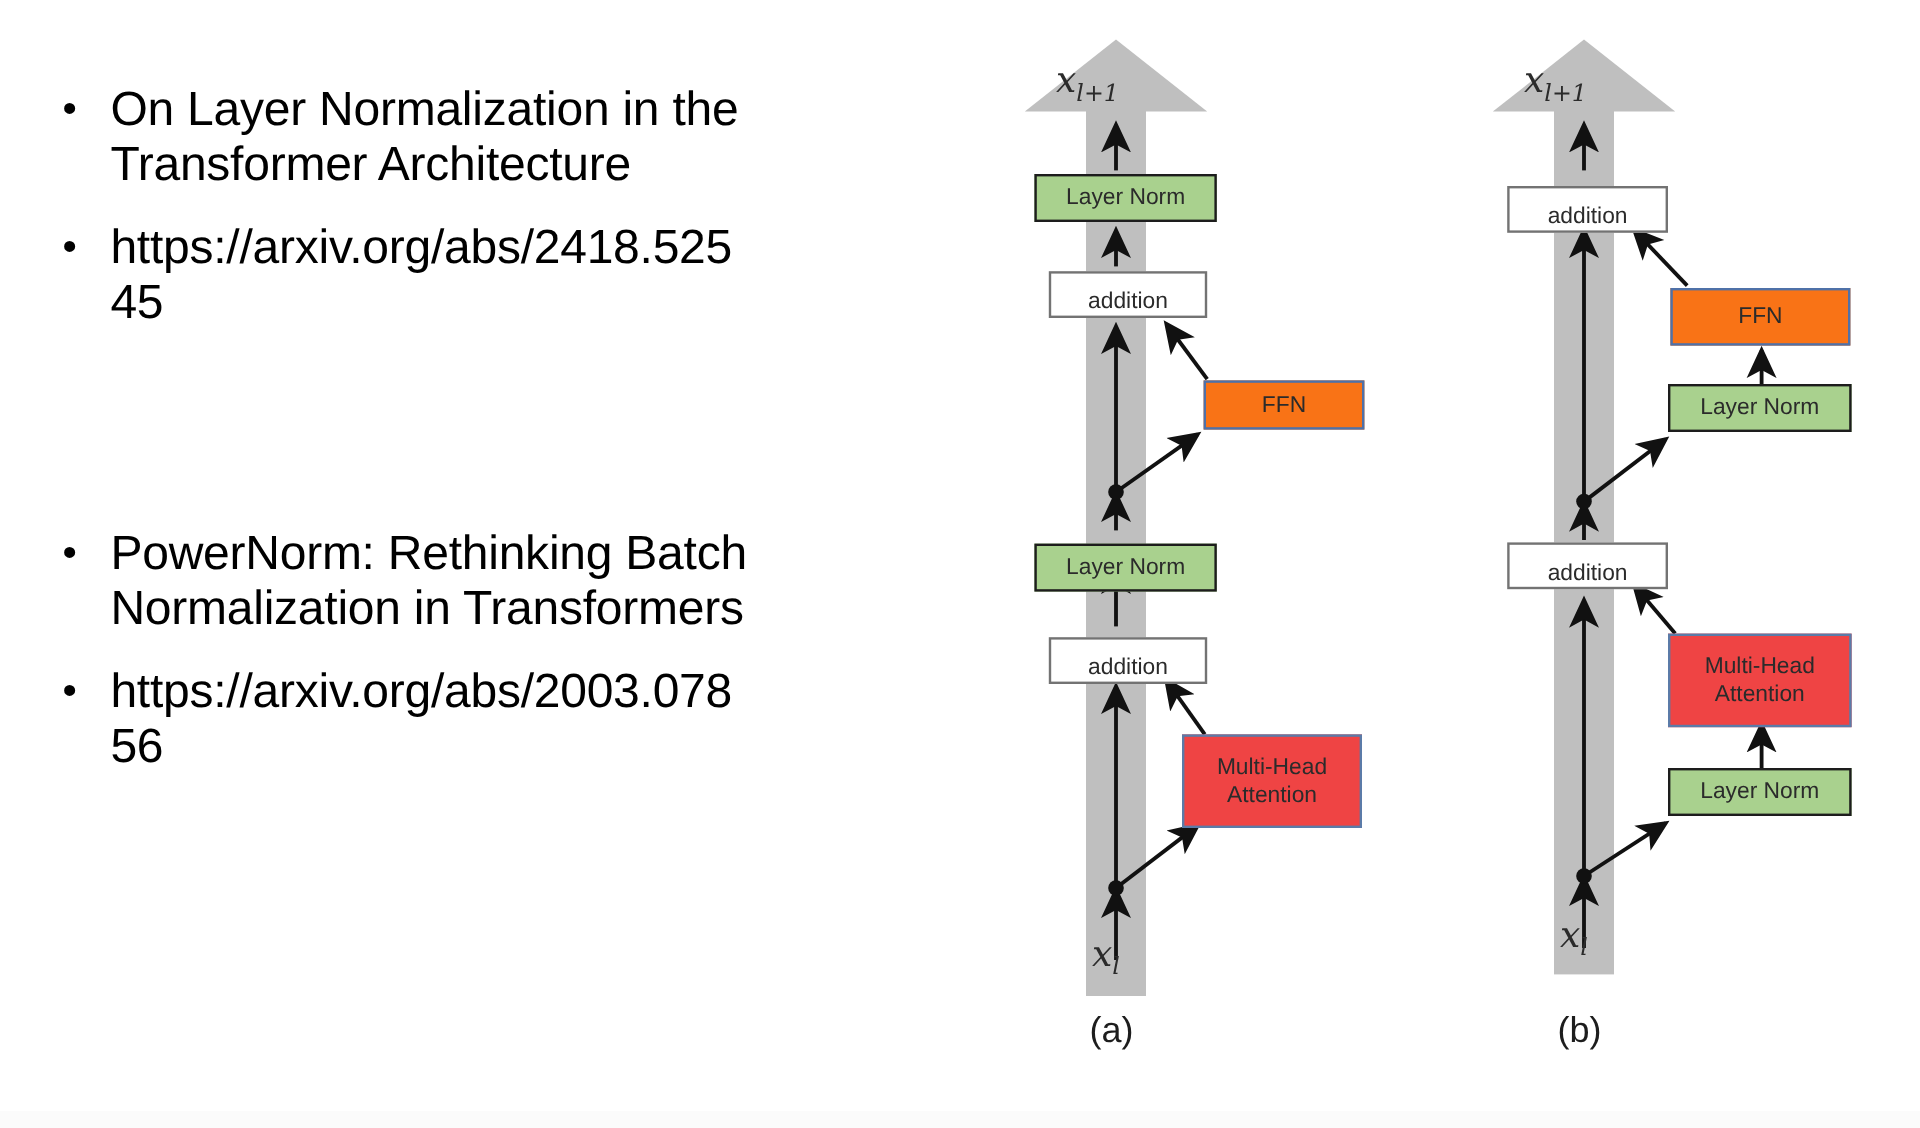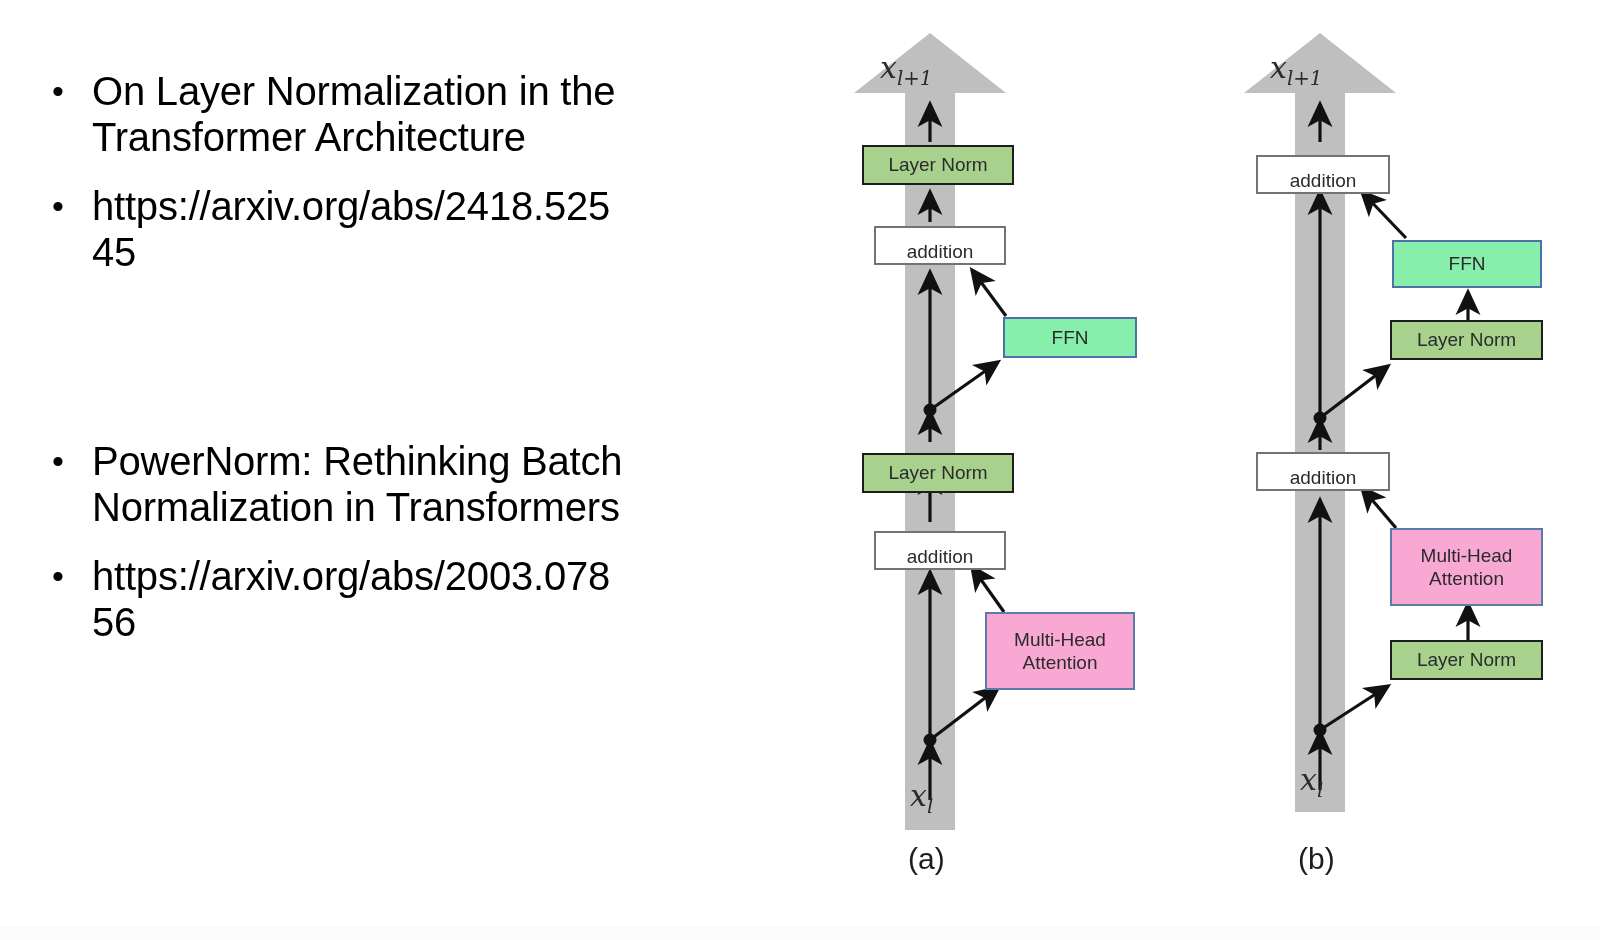--- a/index.html
+++ b/index.html
@@ -100,25 +100,25 @@
     color: #2b2b2b;
     background: #ffffff;
     border: 2px solid #1d1d1d;
     z-index: 5;
   }
   .node.green {
     background: #a9d18e;
     border: 2px solid #1d1d1d;
   }
   .node.blue {
-    background: #86efac;
+    background: #f97316;
     border: 2px solid #4f71a8;
   }
   .node.yellow {
-    background: #f9a8d4;
+    background: #ef4444;
     border: 2px solid #5b7ba8;
   }
   .node.plain {
     background: #ffffff;
     border: 2px solid #737373;
     align-items: flex-end;
   }
 
   .edge-layer {
     position: absolute;

